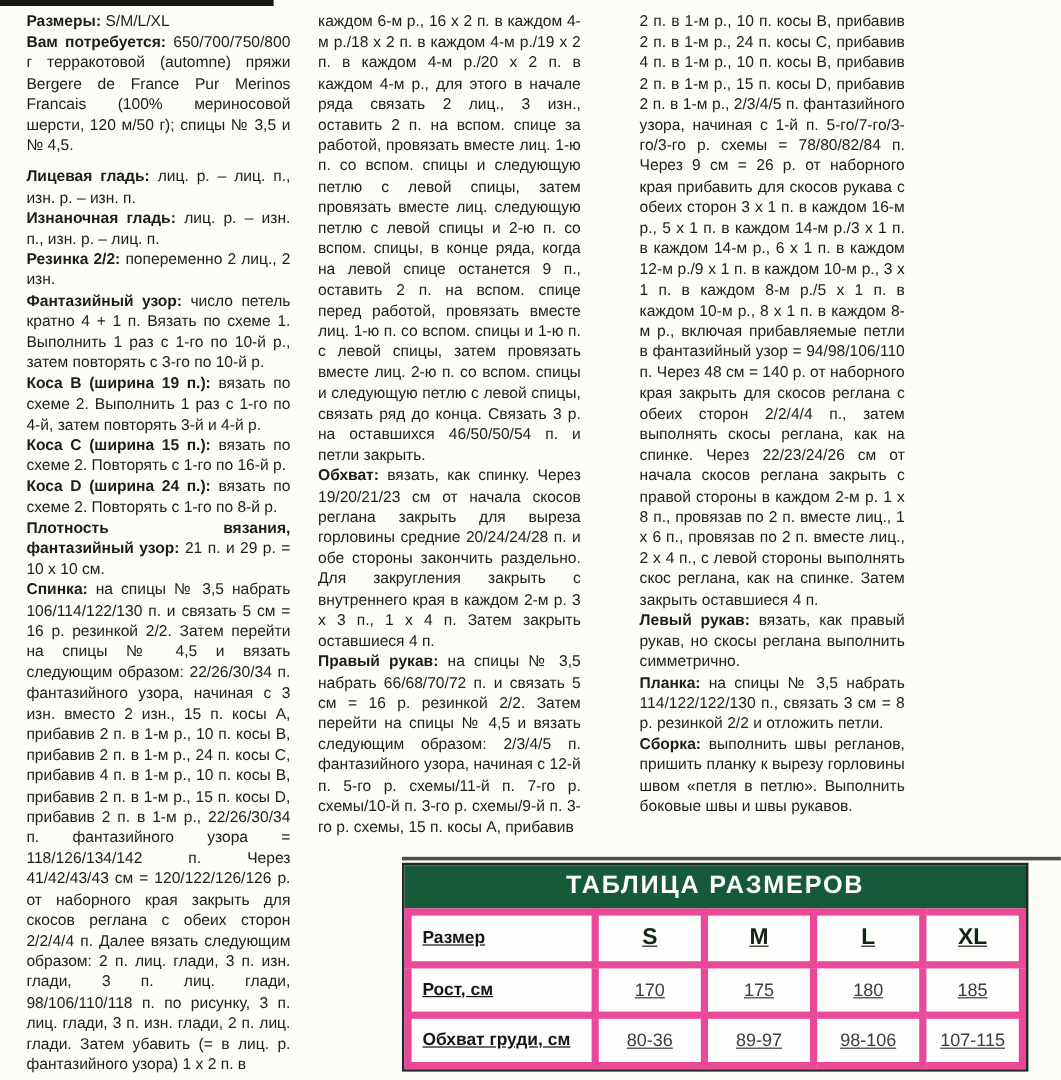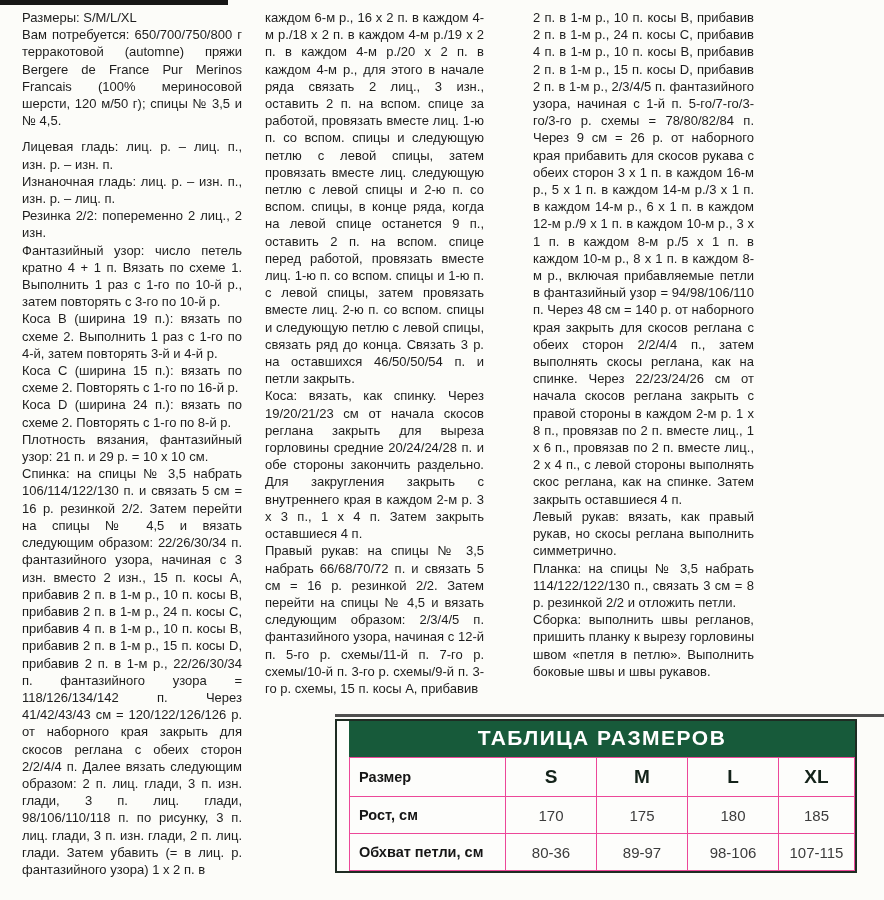--- a/index.html
+++ b/index.html
@@ -23,56 +23,56 @@
     position: absolute; top: 9px;
     font-size: 13px; line-height: 17.2px;
     text-align: justify;
     overflow-wrap: break-word;
   }
   #col-0 { left: 22px;  width: 220px; }
   #col-1 { left: 265px; width: 219px; }
   #col-2 { left: 533px; width: 221px; }
   .para { margin: 0; }
   .para.gap { margin-top: 9px; }
-  .para b { font-weight: normal; margin-top: 32px; }
+  .para b { font-weight: bold; margin-top: 32px; }
 
   .artifact-line {
     position: absolute; left: 335px; top: 714px;
     width: 549px; height: 3px;
     background: #4f4f4f;
   }
 
   .size-table {
     position: absolute; left: 335px; top: 719px;
     width: 522px;
     border: 2px solid #1e2c23;
     background: #fdfdfb;
     box-sizing: border-box;
-    padding-left: 12px;
   }
   .size-table-title {
     background: #175a3a;
     color: #ffffff;
     font-weight: bold;
     font-size: 21px;
     letter-spacing: 1.5px;
     text-align: center;
     padding: 5px 0 7px 0;
   }
   .size-table table {
     width: 100%;
     border-collapse: collapse;
     table-layout: fixed;
   }
   .size-table td {
-    border: 1px solid #ec4899;
+    border: 6px solid #ec4899;
     padding: 0;
     height: 36px;
     vertical-align: middle;
     background: #fdfdfb;
+    text-decoration: underline;
   }
   .size-table td.row-label {
     font-weight: bold;
     font-size: 14.5px;
     padding-left: 9px;
     color: #161616;
   }
   .size-table tr.header-row td { height: 38px; }
   .size-table td.size-letter {
     font-weight: bold;
@@ -102,21 +102,21 @@
       <div class="para"><b>Резинка 2/2: </b>попеременно 2 лиц., 2 изн.</div>
       <div class="para"><b>Фантазийный узор: </b>число петель кратно 4 + 1 п. Вязать по схеме 1. Выполнить 1 раз с 1-го по 10-й р., затем повторять с 3-го по 10-й р.</div>
       <div class="para"><b>Коса В (ширина 19 п.): </b>вязать по схеме 2. Выполнить 1 раз с 1-го по 4-й, затем повторять 3-й и 4-й р.</div>
       <div class="para"><b>Коса С (ширина 15 п.): </b>вязать по схеме 2. Повторять с 1-го по 16-й р.</div>
       <div class="para"><b>Коса D (ширина 24 п.): </b>вязать по схеме 2. Повторять с 1-го по 8-й р.</div>
       <div class="para"><b>Плотность вязания, фантазийный узор: </b>21 п. и 29 р. = 10 х 10 см.</div>
       <div class="para"><b>Спинка: </b>на спицы № 3,5 набрать 106/114/122/130 п. и связать 5 см = 16 р. резинкой 2/2. Затем перейти на спицы № 4,5 и вязать следующим образом: 22/26/30/34 п. фантазийного узора, начиная с 3 изн. вместо 2 изн., 15 п. косы А, прибавив 2 п. в 1-м р., 10 п. косы В, прибавив 2 п. в 1-м р., 24 п. косы С, прибавив 4 п. в 1-м р., 10 п. косы В, прибавив 2 п. в 1-м р., 15 п. косы D, прибавив 2 п. в 1-м р., 22/26/30/34 п. фантазийного узора = 118/126/134/142 п. Через 41/42/43/43 см = 120/122/126/126 р. от наборного края закрыть для скосов реглана с обеих сторон 2/2/4/4 п. Далее вязать следующим образом: 2 п. лиц. глади, 3 п. изн. глади, 3 п. лиц. глади, 98/106/110/118 п. по рисунку, 3 п. лиц. глади, 3 п. изн. глади, 2 п. лиц. глади. Затем убавить (= в лиц. р. фантазийного узора) 1 х 2 п. в</div>
     </div>
   <div class="col" id="col-1">
       <div class="para">каждом 6-м р., 16 х 2 п. в каждом 4-м р./18 х 2 п. в каждом 4-м р./19 х 2 п. в каждом 4-м р./20 х 2 п. в каждом 4-м р., для этого в начале ряда связать 2 лиц., 3 изн., оставить 2 п. на вспом. спице за работой, провязать вместе лиц. 1-ю п. со вспом. спицы и следующую петлю с левой спицы, затем провязать вместе лиц. следующую петлю с левой спицы и 2-ю п. со вспом. спицы, в конце ряда, когда на левой спице останется 9 п., оставить 2 п. на вспом. спице перед работой, провязать вместе лиц. 1-ю п. со вспом. спицы и 1-ю п. с левой спицы, затем провязать вместе лиц. 2-ю п. со вспом. спицы и следующую петлю с левой спицы, связать ряд до конца. Связать 3 р. на оставшихся 46/50/50/54 п. и петли закрыть.</div>
-      <div class="para"><b>Коса: </b>вязать, как спинку. Через 19/20/21/23 см от начала скосов реглана закрыть для выреза горловины средние 20/24/24/28 п. и обе стороны закончить раздельно. Для закругления закрыть с внутреннего края в каждом 2-м р. 3 х 3 п., 1 х 4 п. Затем закрыть оставшиеся 4 п.</div>
+      <div class="para"><b>Обхват: </b>вязать, как спинку. Через 19/20/21/23 см от начала скосов реглана закрыть для выреза горловины средние 20/24/24/28 п. и обе стороны закончить раздельно. Для закругления закрыть с внутреннего края в каждом 2-м р. 3 х 3 п., 1 х 4 п. Затем закрыть оставшиеся 4 п.</div>
       <div class="para"><b>Правый рукав: </b>на спицы № 3,5 набрать 66/68/70/72 п. и связать 5 см = 16 р. резинкой 2/2. Затем перейти на спицы № 4,5 и вязать следующим образом: 2/3/4/5 п. фантазийного узора, начиная с 12-й п. 5-го р. схемы/11-й п. 7-го р. схемы/10-й п. 3-го р. схемы/9-й п. 3-го р. схемы, 15 п. косы А, прибавив</div>
     </div>
   <div class="col" id="col-2">
       <div class="para">2 п. в 1-м р., 10 п. косы В, прибавив 2 п. в 1-м р., 24 п. косы С, прибавив 4 п. в 1-м р., 10 п. косы В, прибавив 2 п. в 1-м р., 15 п. косы D, прибавив 2 п. в 1-м р., 2/3/4/5 п. фантазийного узора, начиная с 1-й п. 5-го/7-го/3-го/3-го р. схемы = 78/80/82/84 п. Через 9 см = 26 р. от наборного края прибавить для скосов рукава с обеих сторон 3 х 1 п. в каждом 16-м р., 5 х 1 п. в каждом 14-м р./3 х 1 п. в каждом 14-м р., 6 х 1 п. в каждом 12-м р./9 х 1 п. в каждом 10-м р., 3 х 1 п. в каждом 8-м р./5 х 1 п. в каждом 10-м р., 8 х 1 п. в каждом 8-м р., включая прибавляемые петли в фантазийный узор = 94/98/106/110 п. Через 48 см = 140 р. от наборного края закрыть для скосов реглана с обеих сторон 2/2/4/4 п., затем выполнять скосы реглана, как на спинке. Через 22/23/24/26 см от начала скосов реглана закрыть с правой стороны в каждом 2-м р. 1 х 8 п., провязав по 2 п. вместе лиц., 1 х 6 п., провязав по 2 п. вместе лиц., 2 х 4 п., с левой стороны выполнять скос реглана, как на спинке. Затем закрыть оставшиеся 4 п.</div>
       <div class="para"><b>Левый рукав: </b>вязать, как правый рукав, но скосы реглана выполнить симметрично.</div>
       <div class="para"><b>Планка: </b>на спицы № 3,5 набрать 114/122/122/130 п., связать 3 см = 8 р. резинкой 2/2 и отложить петли.</div>
       <div class="para"><b>Сборка: </b>выполнить швы регланов, пришить планку к вырезу горловины швом «петля в петлю». Выполнить боковые швы и швы рукавов.</div>
     </div>
 
   <div class="artifact-line"></div>
@@ -140,21 +140,21 @@
             <td class="size-letter">XL</td>
           </tr>
           <tr>
             <td class="row-label">Рост, см</td>
             <td class="value">170</td>
             <td class="value">175</td>
             <td class="value">180</td>
             <td class="value">185</td>
           </tr>
           <tr>
-            <td class="row-label">Обхват петли, см</td>
+            <td class="row-label">Обхват груди, см</td>
             <td class="value">80-36</td>
             <td class="value">89-97</td>
             <td class="value">98-106</td>
             <td class="value">107-115</td>
           </tr>
         </tbody>
     </table>
   </div>
 
 </div>

